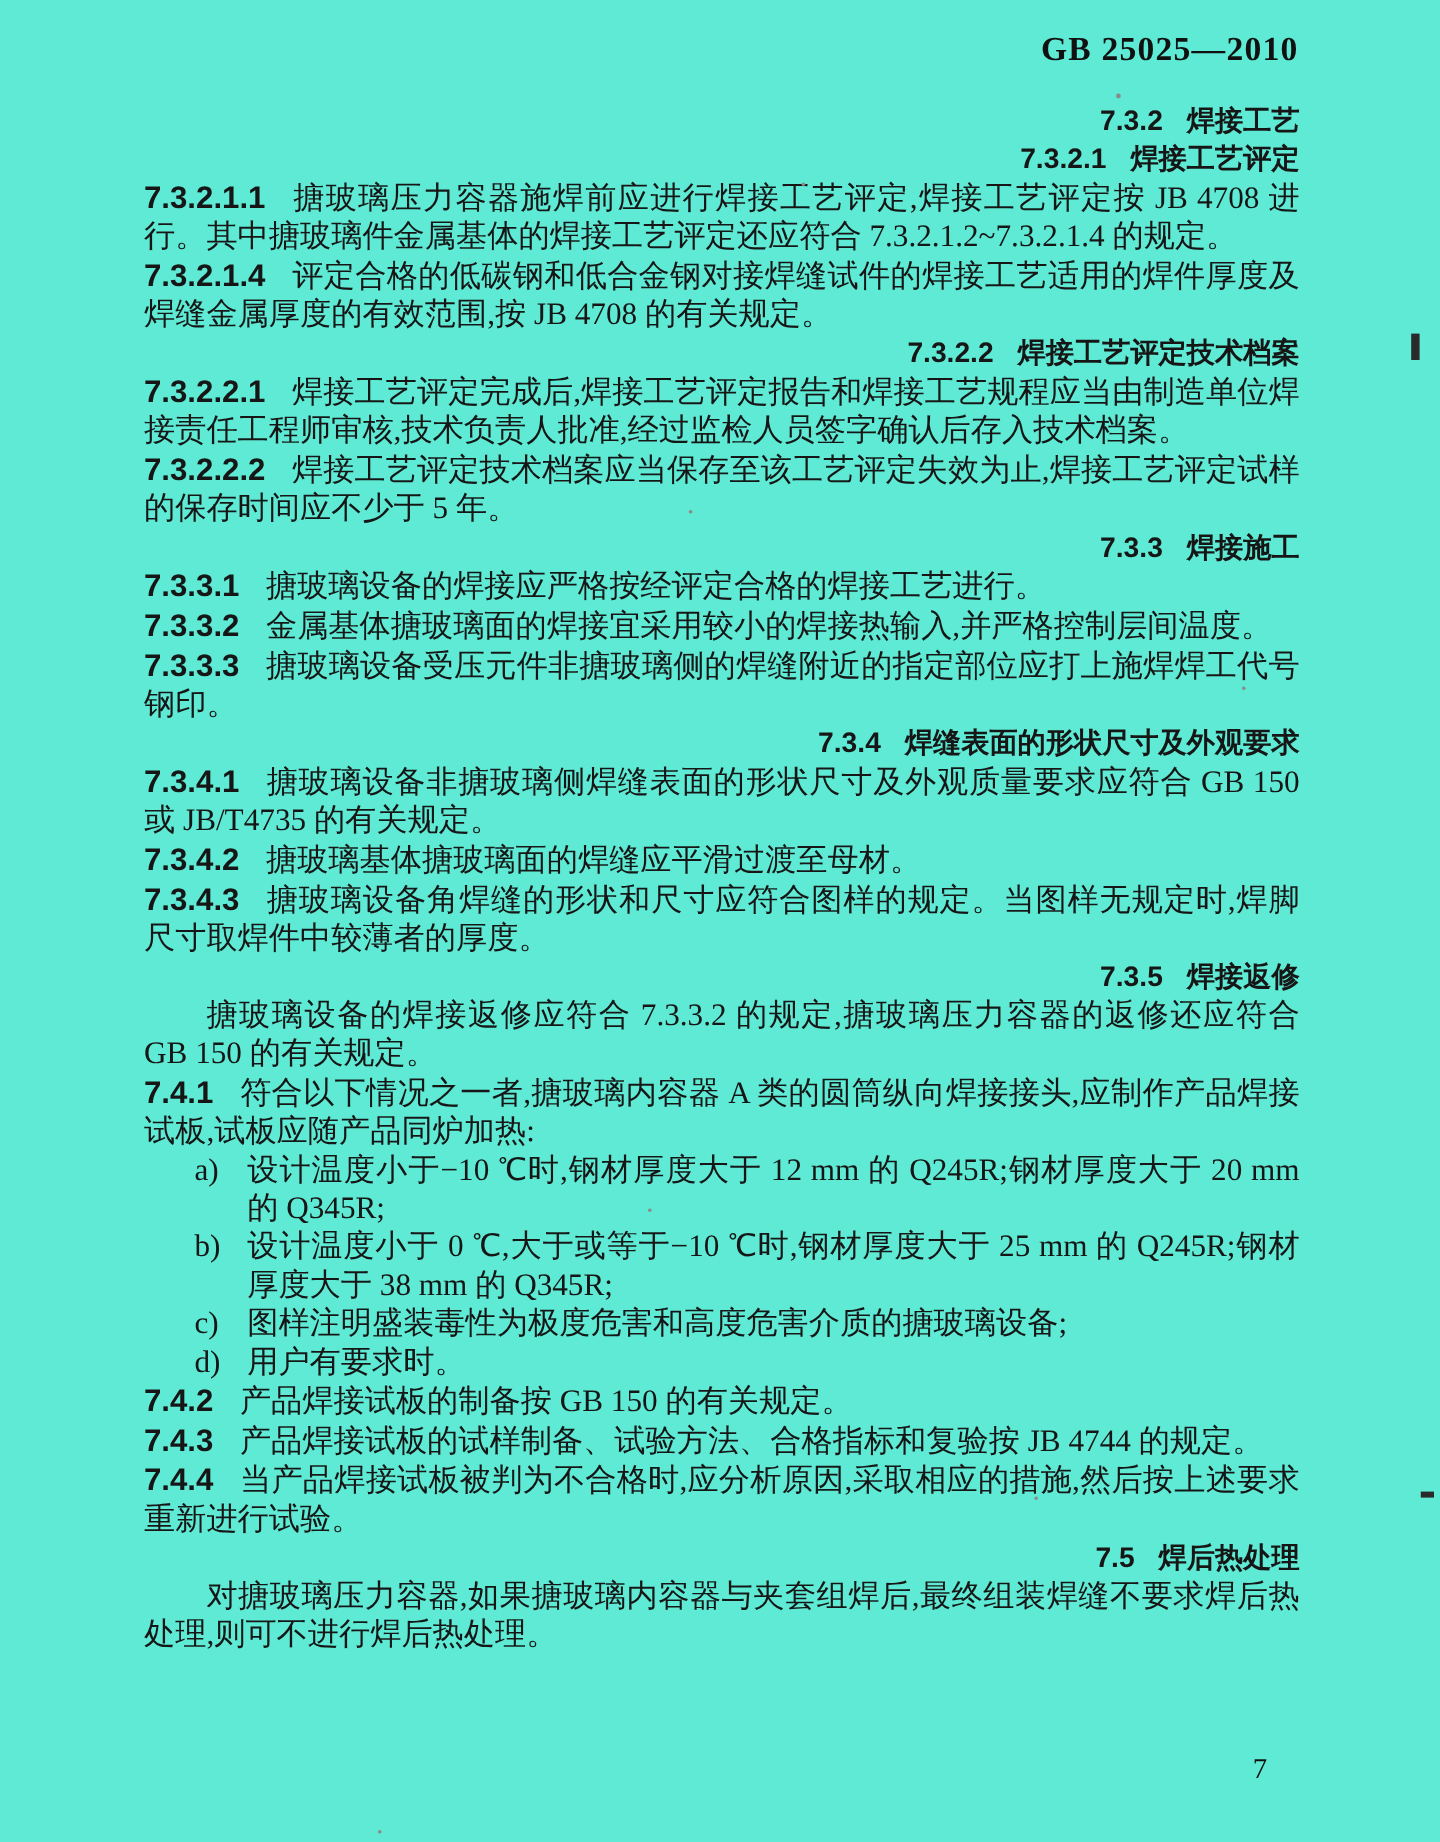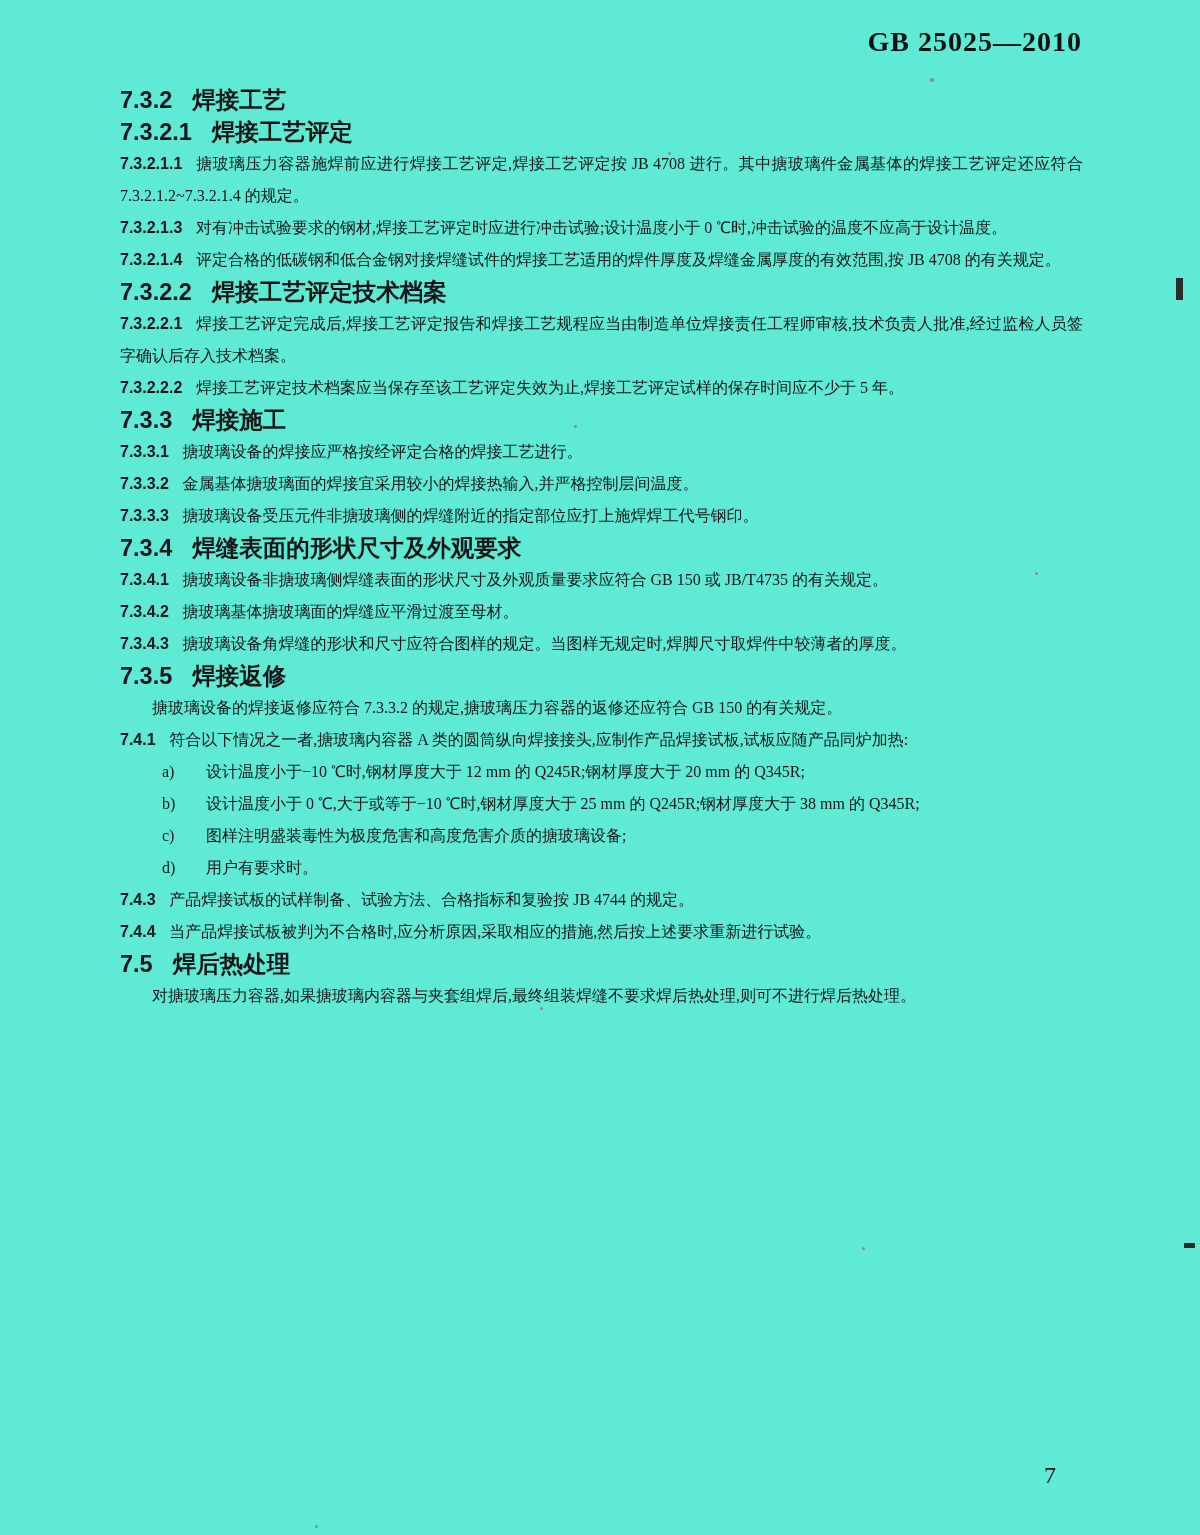--- a/index.html
+++ b/index.html
@@ -21,30 +21,30 @@
     letter-spacing:1px;
     color:#111;
   }
   .content{
     position:absolute;
     left:120px;top:84px;
     width:963px;
   }
   .blk{
     margin:0;
-    font-size:16px;
+    font-size:26px;
     line-height:32px;
     text-align:justify;
     text-justify:inter-ideograph;
   }
   .heading{
     font-family:"Liberation Sans", sans-serif;
     font-weight:700;
     font-size:23.5px;
-    text-align:left;
+    text-align:right;
   }
   .heading .hnum{margin-right:0.85em;}
   .cnum{
     font-family:"Liberation Sans", sans-serif;
     font-weight:700;
     margin-right:0.85em;
     white-space:nowrap;
   }
   .pindent{text-indent:2em;}
   .li{
@@ -72,21 +72,20 @@
 </head>
 <body>
 
 <div class="page">
   <div class="doc-header">GB 25025—2010</div>
 
   <div class="content">
       <div class="blk heading"><span class="hnum">7.3.2</span><span>焊接工艺</span></div>
       <div class="blk heading"><span class="hnum">7.3.2.1</span><span>焊接工艺评定</span></div>
       <p class="blk clause"><span class="cnum">7.3.2.1.1</span><span>搪玻璃压力容器施焊前应进行焊接工艺评定,焊接工艺评定按 JB 4708 进行。其中搪玻璃件金属基体的焊接工艺评定还应符合 7.3.2.1.2~7.3.2.1.4 的规定。</span></p>
-      <p class="blk clause"><span class="cnum">7.3.2.1.3</span><span>对有冲击试验要求的钢材,焊接工艺评定时应进行冲击试验;设计温度小于 0 ℃时,冲击试验的温度不应高于设计温度。</span></p>
       <p class="blk clause"><span class="cnum">7.3.2.1.4</span><span>评定合格的低碳钢和低合金钢对接焊缝试件的焊接工艺适用的焊件厚度及焊缝金属厚度的有效范围,按 JB 4708 的有关规定。</span></p>
       <div class="blk heading"><span class="hnum">7.3.2.2</span><span>焊接工艺评定技术档案</span></div>
       <p class="blk clause"><span class="cnum">7.3.2.2.1</span><span>焊接工艺评定完成后,焊接工艺评定报告和焊接工艺规程应当由制造单位焊接责任工程师审核,技术负责人批准,经过监检人员签字确认后存入技术档案。</span></p>
       <p class="blk clause"><span class="cnum">7.3.2.2.2</span><span>焊接工艺评定技术档案应当保存至该工艺评定失效为止,焊接工艺评定试样的保存时间应不少于 5 年。</span></p>
       <div class="blk heading"><span class="hnum">7.3.3</span><span>焊接施工</span></div>
       <p class="blk clause"><span class="cnum">7.3.3.1</span><span>搪玻璃设备的焊接应严格按经评定合格的焊接工艺进行。</span></p>
       <p class="blk clause"><span class="cnum">7.3.3.2</span><span>金属基体搪玻璃面的焊接宜采用较小的焊接热输入,并严格控制层间温度。</span></p>
       <p class="blk clause"><span class="cnum">7.3.3.3</span><span>搪玻璃设备受压元件非搪玻璃侧的焊缝附近的指定部位应打上施焊焊工代号钢印。</span></p>
       <div class="blk heading"><span class="hnum">7.3.4</span><span>焊缝表面的形状尺寸及外观要求</span></div>
       <p class="blk clause"><span class="cnum">7.3.4.1</span><span>搪玻璃设备非搪玻璃侧焊缝表面的形状尺寸及外观质量要求应符合 GB 150 或 JB/T4735 的有关规定。</span></p>
@@ -104,20 +103,21 @@
         <span class="litext">设计温度小于 0 ℃,大于或等于−10 ℃时,钢材厚度大于 25 mm 的 Q245R;钢材厚度大于 38 mm 的 Q345R;</span>
       </div>
       <div class="blk li">
         <span class="marker">c)</span>
         <span class="litext">图样注明盛装毒性为极度危害和高度危害介质的搪玻璃设备;</span>
       </div>
       <div class="blk li">
         <span class="marker">d)</span>
         <span class="litext">用户有要求时。</span>
       </div>
+      <p class="blk clause"><span class="cnum">7.4.2</span><span>产品焊接试板的制备按 GB 150 的有关规定。</span></p>
       <p class="blk clause"><span class="cnum">7.4.3</span><span>产品焊接试板的试样制备、试验方法、合格指标和复验按 JB 4744 的规定。</span></p>
       <p class="blk clause"><span class="cnum">7.4.4</span><span>当产品焊接试板被判为不合格时,应分析原因,采取相应的措施,然后按上述要求重新进行试验。</span></p>
       <div class="blk heading"><span class="hnum">7.5</span><span>焊后热处理</span></div>
       <p class="blk pindent">对搪玻璃压力容器,如果搪玻璃内容器与夹套组焊后,最终组装焊缝不要求焊后热处理,则可不进行焊后热处理。</p>
     </div>
 
   <div class="page-number">7</div>
 
   <div class="edge-mark" style="left:1176px;top:278px;width:7px;height:22px;"></div>
   <div class="edge-mark" style="left:1184px;top:1243px;width:11px;height:5px;"></div>

